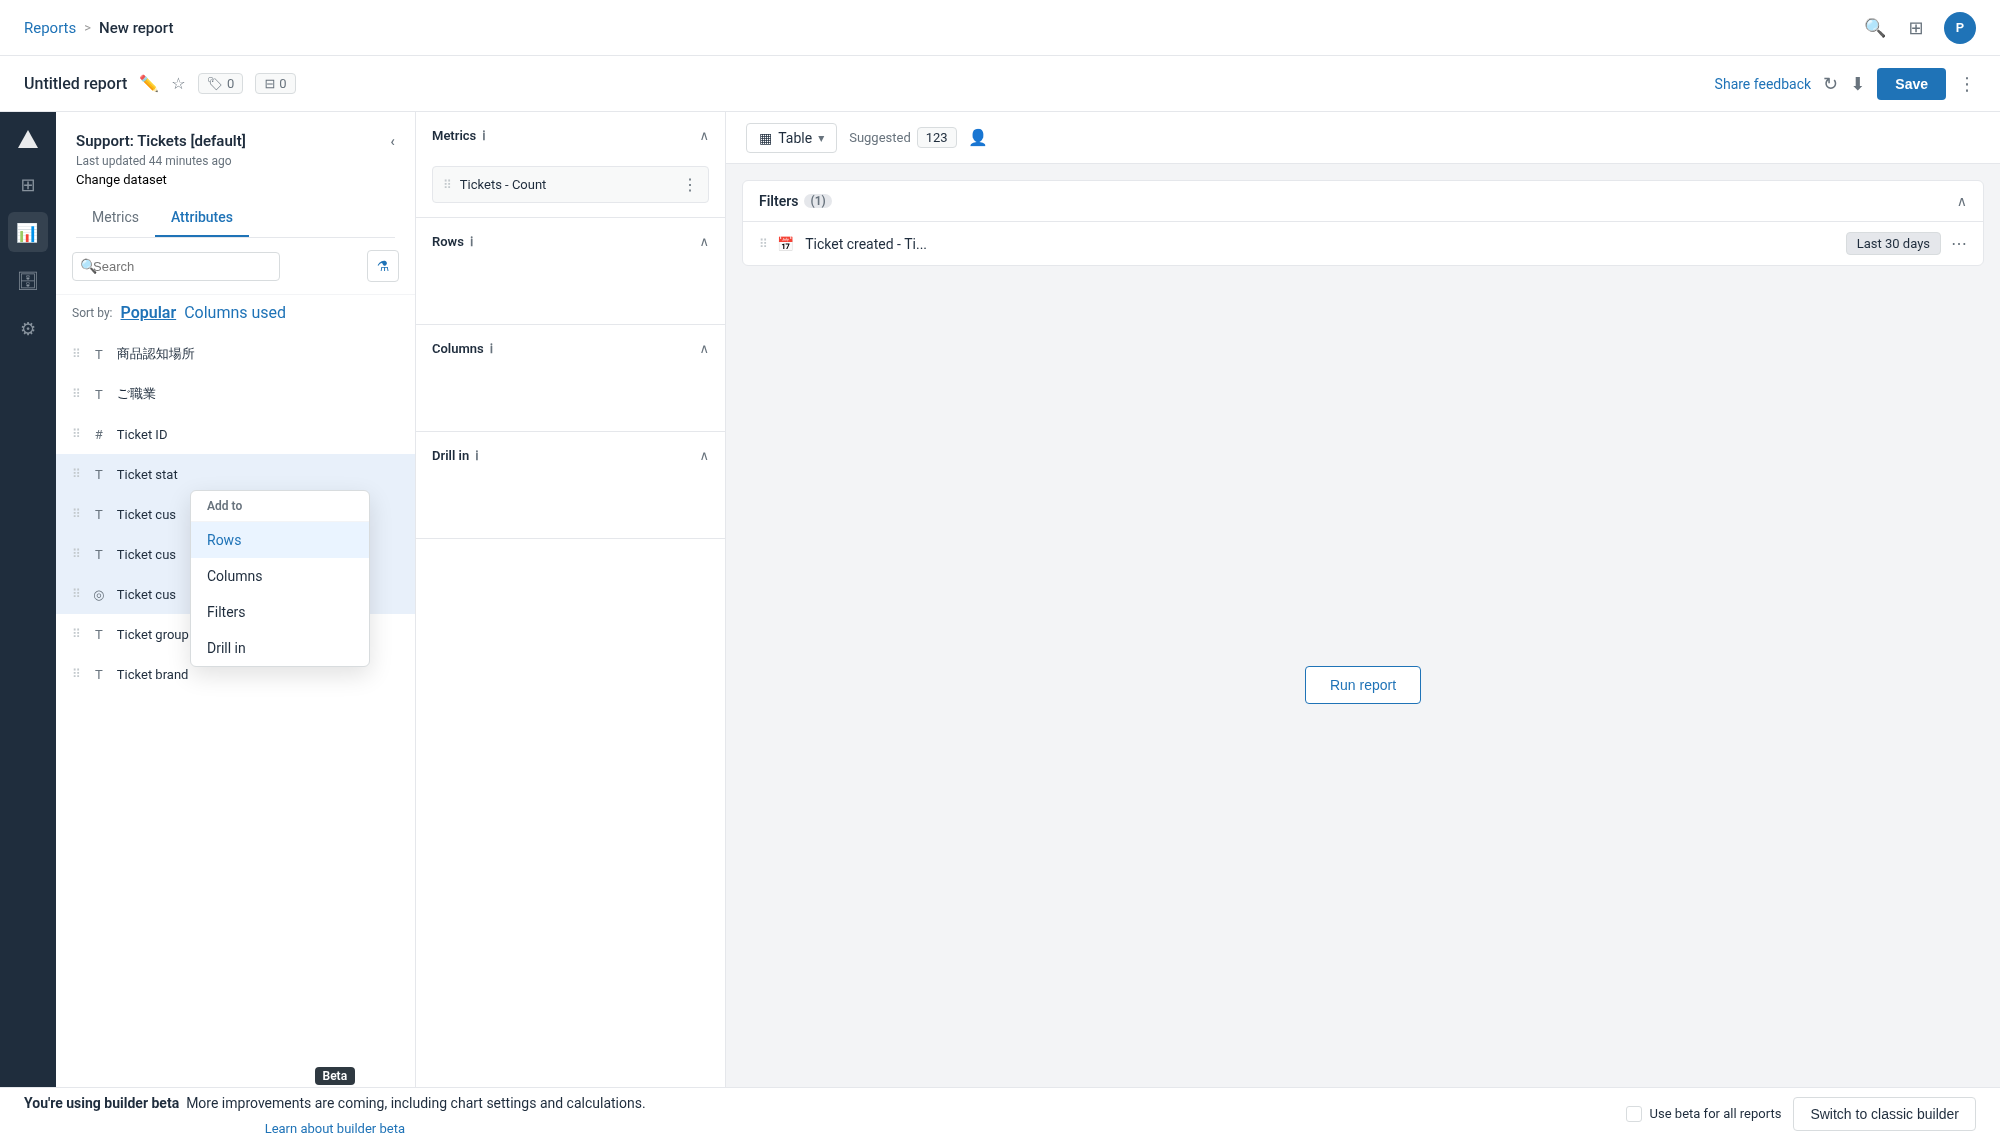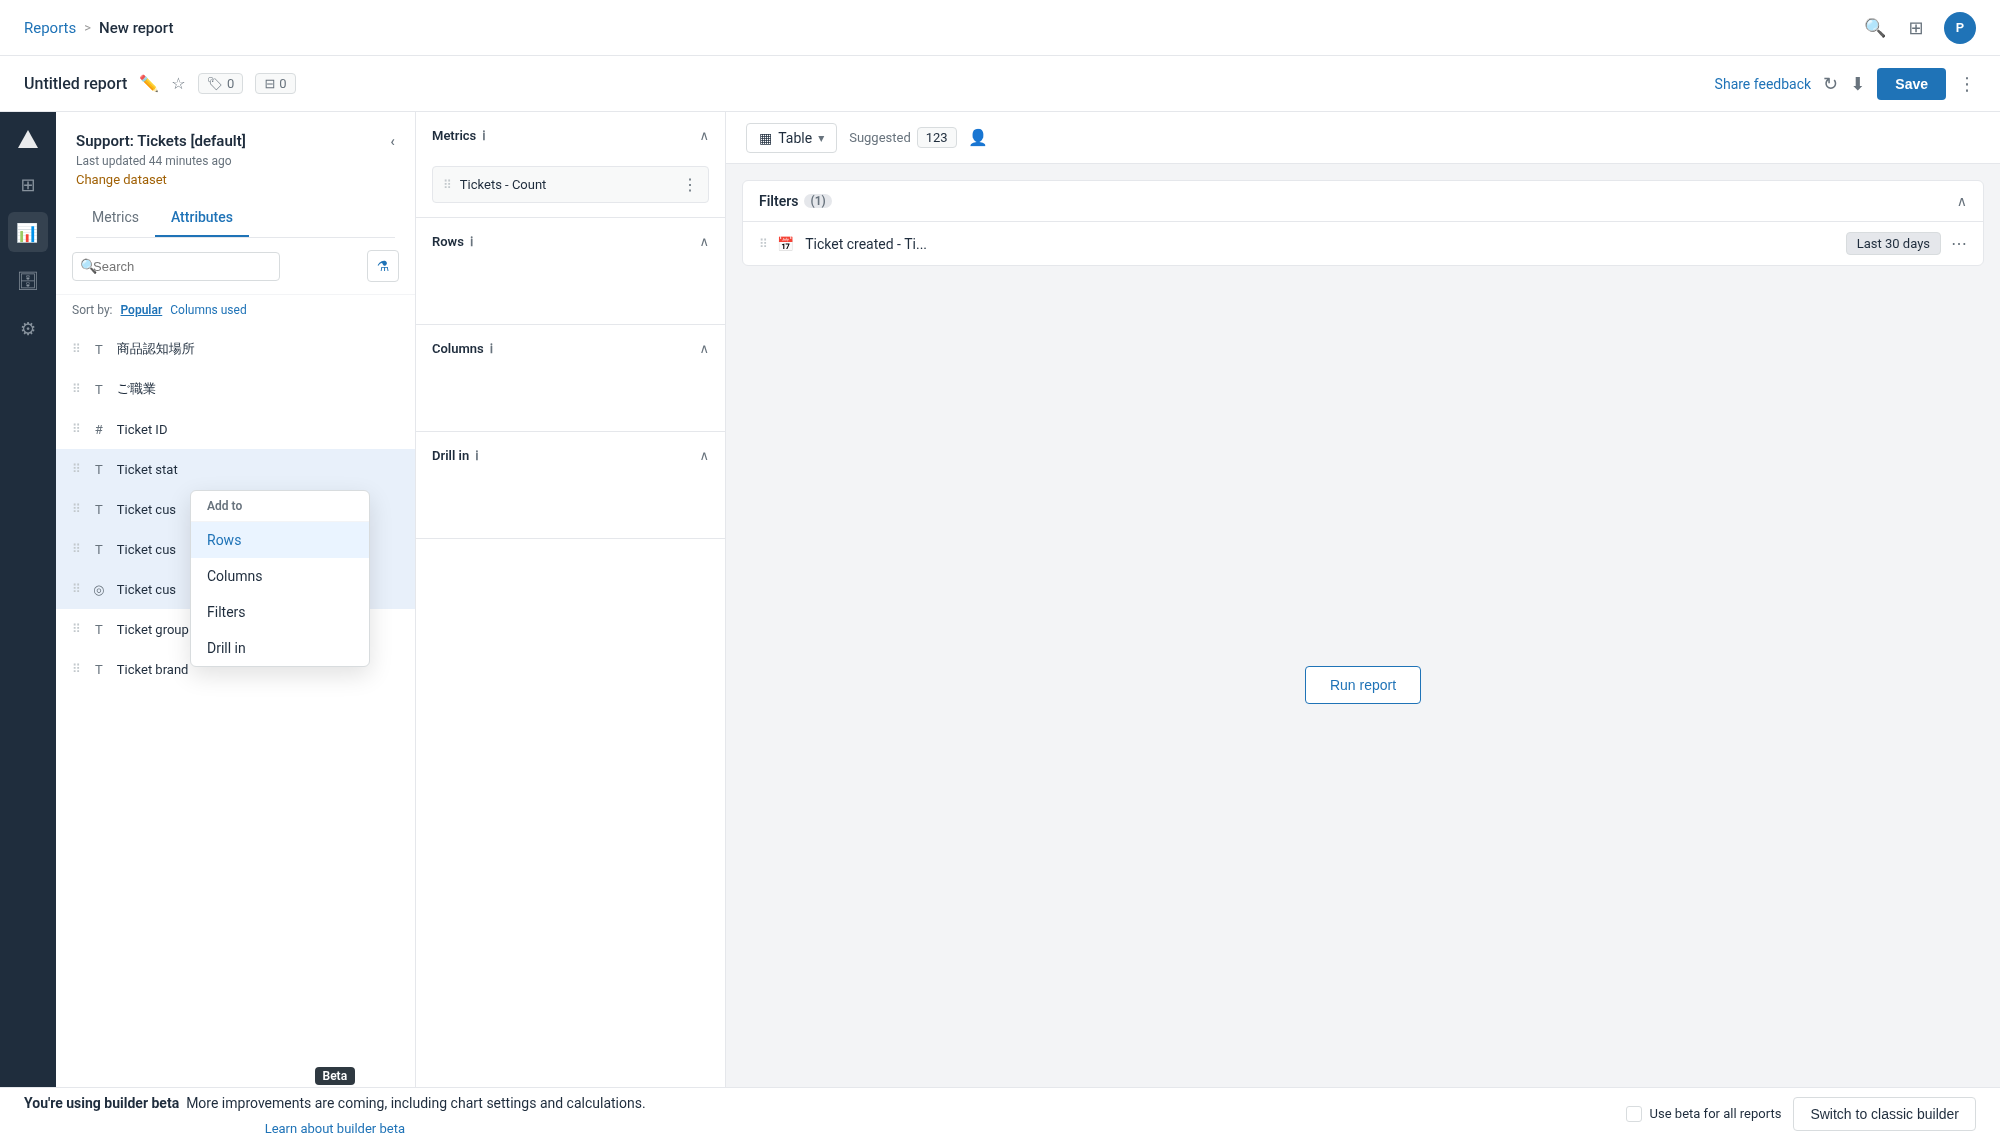--- a/index.html
+++ b/index.html
@@ -41,31 +41,31 @@
     .left-sidebar { width: 56px; background: #1f2d3d; display: flex; flex-direction: column; align-items: center; padding: 12px 0; gap: 8px; flex-shrink: 0; }
     .sidebar-logo { width: 32px; height: 32px; display: flex; align-items: center; justify-content: center; }
     .sidebar-nav-item { width: 40px; height: 40px; display: flex; align-items: center; justify-content: center; border-radius: 6px; cursor: pointer; color: #87929d; font-size: 18px; }
     .sidebar-nav-item.active { background: rgba(255,255,255,0.1); color: #fff; }
 
     
     .dataset-panel { width: 360px; background: #fff; border-right: 1px solid #e5e7eb; display: flex; flex-direction: column; flex-shrink: 0; overflow: hidden; }
     .dataset-header { padding: 20px 20px 0 20px; }
     .dataset-title { font-size: 15px; font-weight: 600; color: #1f2d3d; margin-bottom: 4px; display: flex; align-items: center; justify-content: space-between; }
     .dataset-subtitle { font-size: 12px; color: #68737d; margin-bottom: 4px; }
-    .change-dataset { font-size: 13px; color: #a16207; cursor: pointer; margin-bottom: 12px; }
+    .change-dataset { font-size: 13px; color: #000000; cursor: pointer; margin-bottom: 12px; }
     .tabs-row { display: flex; border-bottom: 1px solid #e5e7eb; }
     .tab { padding: 10px 16px; font-size: 14px; color: #68737d; cursor: pointer; border-bottom: 2px solid transparent; }
     .tab.active { color: #1f73b7; border-bottom: 2px solid #1f73b7; font-weight: 500; }
     .search-filter-row { display: flex; align-items: center; gap: 8px; padding: 12px 16px; border-bottom: 1px solid #f3f4f6; }
     .search-input { flex: 1; border: 1px solid #d8dcde; border-radius: 4px; padding: 6px 10px 6px 20px; font-size: 13px; color: #1f2d3d; outline: none; }
     .search-input-wrap { position: relative; flex: 1; }
     .search-icon-inner { position: absolute; left: 8px; top: 50%; transform: translateY(-50%); color: #68737d; font-size: 14px; }
     .filter-btn { width: 32px; height: 32px; display: flex; align-items: center; justify-content: center; border: 1px solid #d8dcde; border-radius: 4px; cursor: pointer; color: #1f73b7; background: #fff; }
     .sort-row { display: flex; align-items: center; gap: 8px; padding: 8px 16px; font-size: 12px; color: #68737d; }
-    .sort-link { color: #1f73b7; cursor: pointer; font-size: 12px; }
+    .sort-link { color: #1f73b7; cursor: pointer; font-size: 16px; }
     .sort-link.active { color: #1f73b7; font-weight: 600; text-decoration: underline; }
 
     .attribute-list { flex: 1; overflow-y: auto; padding: 4px 0; }
     .attr-item { display: flex; align-items: center; padding: 8px 16px; gap: 8px; cursor: pointer; position: relative; }
     .attr-item.highlighted { background: #e8f0fa; }
     .drag-handle { color: #c2c8cc; font-size: 12px; cursor: grab; }
     .attr-type-icon { width: 20px; height: 20px; display: flex; align-items: center; justify-content: center; font-size: 13px; color: #68737d; }
     .attr-name { flex: 1; font-size: 13px; color: #1f2d3d; white-space: nowrap; overflow: hidden; text-overflow: ellipsis; }
     .attr-add { width: 24px; height: 24px; display: flex; align-items: center; justify-content: center; color: #68737d; font-size: 18px; cursor: pointer; opacity: 0; }
 

